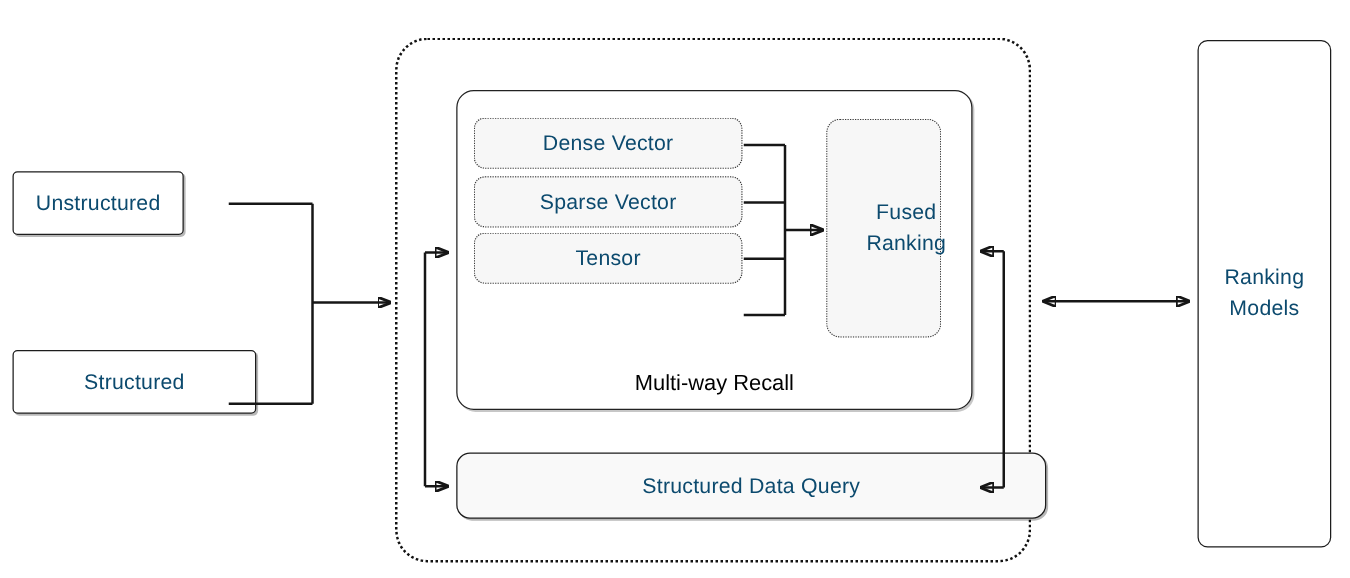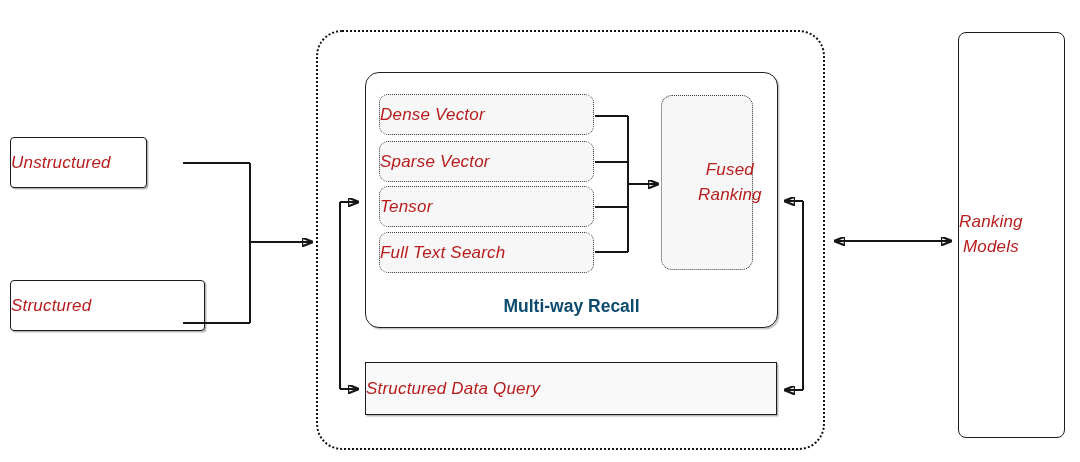--- a/index.html
+++ b/index.html
@@ -9,25 +9,25 @@
     background:#ffffff;
     font-family:"Liberation Sans", sans-serif;
     color:#1a1a1a;
     overflow:hidden;
   }
   .node{
     position:absolute;
     box-sizing:border-box;
     display:flex;
     align-items:center;
+    justify-content:center;
     text-align:center;
-    font-style:italic;
     font-size:17px;
     letter-spacing:0.2px;
-    color:#b91c1c;
+    color:#0c4a6e;
     background:#ffffff;
   }
   .solid{
     border:1.6px solid #1c1c1c;
     box-shadow:1.5px 1.5px 0 rgba(0,0,0,0.28);
   }
   .dotted{
     border:1.6px dotted #3a3a3a;
     background:#f7f7f7;
   }
@@ -42,35 +42,35 @@
     background:transparent;
   }
   
   .mwr{
     position:absolute;left:365px;top:72px;width:413px;height:256px;
     box-sizing:border-box;border:1.6px solid #222222;border-radius:14px;
     background:#ffffff;box-shadow:1.5px 1.5px 0 rgba(0,0,0,0.22);
   }
   .mwr-title{
     position:absolute;left:0;right:0;bottom:10px;
-    text-align:center;font-style:normal;font-weight:700;font-size:17.5px;color:#0c4a6e;
+    text-align:center;font-style:normal;font-weight:400;font-size:17.5px;color:#000000;
   }
   .channel{
     left:13px;width:215px;height:41px;border-radius:9px;
   }
   .ch0{top:21px;}
   .ch1{top:68px;}
   .ch2{top:113px;}
   .ch3{top:159px;}
   .n-fused{
     left:295px;top:22px;width:92px;height:175px;border-radius:11px;padding-left:36px;
   }
   
   .n-sdq{
-    left:365px;top:362px;width:412px;height:53px;border-radius:0;
+    left:365px;top:362px;width:472px;height:53px;border-radius:11px;
     background:#f9f9f9;
   }
   
   .n-ranking{
     left:958px;top:32px;width:107px;height:406px;border-radius:8px;
     box-shadow:none;
   }
   .wires{
     position:absolute;left:0;top:0;width:1080px;height:462px;
     pointer-events:none;
@@ -95,23 +95,20 @@
 
   <div class="mwr">
     <div class="node dotted channel ch0">
       <span>Dense Vector</span>
     </div>
     <div class="node dotted channel ch2">
       <span>Tensor</span>
     </div>
     <div class="node dotted channel ch1">
       <span>Sparse Vector</span>
-    </div>
-    <div class="node dotted channel ch3">
-      <span>Full Text Search</span>
     </div>
     <div class="node dotted n-fused">
       <span class="twoline">Fused
 Ranking</span>
     </div>
     <div class="mwr-title">Multi-way Recall</div>
   </div>
 
   <div class="node solid n-sdq">
     <span>Structured Data Query</span>

